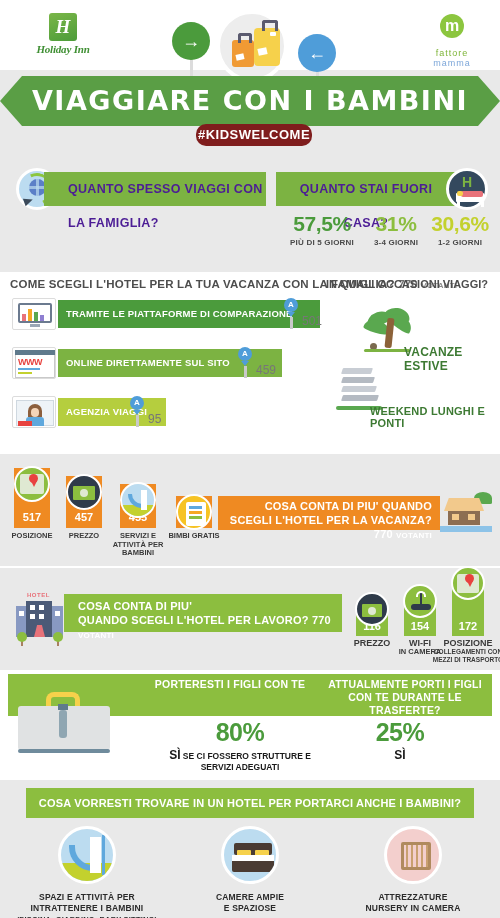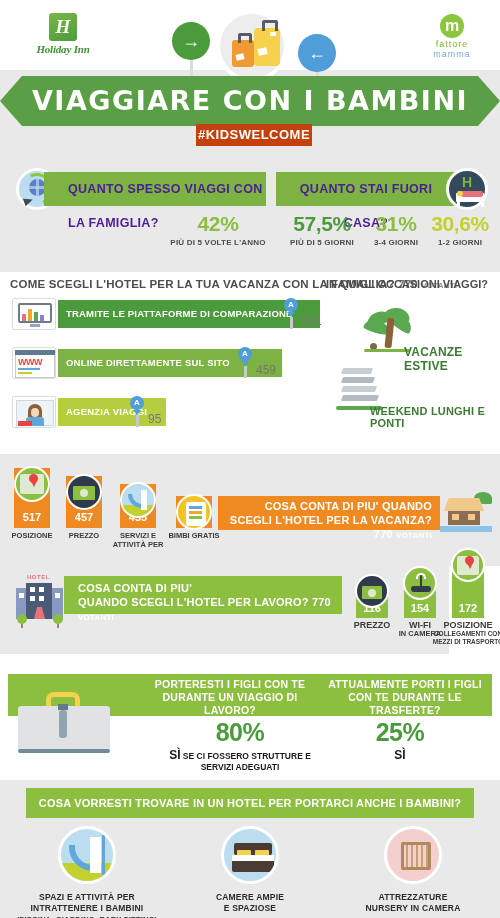--- a/index.html
+++ b/index.html
@@ -32,21 +32,21 @@
   }
   .logo-fm { position:absolute; right:18px; top:14px; width:60px; text-align:center; }
   .logo-fm .circ{
     width:24px;height:24px;border-radius:50%;background:#8cc63f;margin:0 auto;
     position:relative;
   }
   .logo-fm .circ:before{
     content:"m"; position:absolute;left:0;right:0;top:-1px;color:#fff;
     font-size:16px;font-weight:bold;line-height:26px;
   }
-  .logo-fm .l1{font-size:9px;color:#7fb539;letter-spacing:1px;margin-top:1px;}
+  .logo-fm .l1{font-size:9px;color:#7fb539;letter-spacing:1px;margin-top:10px;}
   .logo-fm .l2{font-size:9px;color:#7da7d9;letter-spacing:1px;}
 
   .signpost { position:absolute; }
   .signpost .pole { position:absolute; left:50%; margin-left:-1.5px; top:18px; width:3px; height:42px; background:#dcdcdc; }
   .signpost .disc { position:absolute; left:0; top:0; width:38px; height:38px; border-radius:50%; }
   .signpost .arr { position:absolute; left:0; top:0; width:38px; height:38px; line-height:38px; text-align:center; color:#fff; font-size:18px; }
   .sign-right { left:172px; top:22px; width:38px; height:62px; }
   .sign-right .disc { background:#4b9b3c; }
   .sign-left { left:298px; top:34px; width:38px; height:58px; }
   .sign-left .disc { background:#4f9dd9; }
@@ -77,21 +77,21 @@
     border-top:25px solid transparent; border-bottom:25px solid transparent;
     border-left:22px solid #5a9e45;
   }
   .ribbon .title{
     position:absolute;left:0;right:0;top:9px;text-align:center;color:#fff;
     font-size:27px; font-weight:bold; letter-spacing:1.5px;
     font-family:"DejaVu Sans", sans-serif;
   }
   .tag-kids{
     position:absolute; left:196px; top:124px; width:116px; height:22px;
-    background:#c2410c; text-align:center;
+    background:#7f1d1d; text-align:center;border-radius:10px;
   }
   .tag-kids span{color:#fff;font-size:13px;font-weight:bold;line-height:22px;letter-spacing:.5px;}
 
   
   .stats { position:absolute; left:0; top:160px; width:500px; height:112px; background:#e9e9e9; }
   .stat-bar{ position:absolute; height:34px; background:#7cb342; }
   .stat-bar .q{ color:#4c1d95; font-weight:bold; font-size:12.5px; line-height:34px; letter-spacing:.3px; }
   .sb-left{ left:44px; top:12px; width:222px; }
   .sb-left .q{ padding-left:24px; }
   .sb-right{ left:276px; top:12px; width:180px; text-align:center; }
@@ -166,21 +166,21 @@
   .obanner .vot{ font-size:8px; }
   .hut{ position:absolute; left:440px; top:38px; width:52px; height:42px; }
   .hut .roof{ position:absolute; left:4px; top:6px; width:40px; height:13px; background:#f2c98c; clip-path:polygon(12% 0,88% 0,100% 100%,0 100%); }
   .hut .body{ position:absolute; left:8px; top:19px; width:32px; height:14px; background:#8d6e52; }
   .hut .w1{ position:absolute; left:12px; top:22px; width:7px; height:6px; background:#f2c98c; }
   .hut .w2{ position:absolute; left:28px; top:22px; width:7px; height:6px; background:#f2c98c; }
   .hut .water{ position:absolute; left:0; top:34px; width:52px; height:6px; background:#8dc3e8; }
   .hut .plm{ position:absolute; left:34px; top:0; width:18px; height:12px; background:#5aa84f; border-radius:50% 50% 10% 50%; }
 
   
-  .sec-green{ position:absolute; left:0; top:550px; width:449px; height:104px; background:#e9e9e9; }
+  .sec-green{ position:absolute; left:0; top:568px; width:500px; height:104px; background:#e9e9e9; }
   .gbanner{ position:absolute; left:64px; top:26px; width:278px; height:38px; background:#8cbe3f; }
   .gbanner .t{ color:#fff; font-size:11px; font-weight:bold; padding:5px 0 0 14px; line-height:14px; letter-spacing:.2px; }
   .gbanner .vot{ font-size:8px; }
   .gcol{ position:absolute; bottom:36px; width:32px; background:#8cbe3f; }
   .gcol .num{ position:absolute; left:0;right:0;bottom:4px; text-align:center; color:#fff; font-size:11px; font-weight:bold; }
   .gc-ic{ position:absolute; width:34px; height:34px; border-radius:50%; border:2px solid #fff; }
   .gc-lab{ position:absolute; width:74px; text-align:center; font-size:7.5px; font-weight:bold; color:#3a3a3a; line-height:1.15; }
   .gc-lab .b{ font-size:9px; }
 
   .hotelbldg{ position:absolute; left:14px; top:24px; width:54px; height:54px; }
@@ -303,24 +303,20 @@
 
     <div class="icon-circle ic-bed">
       <div class="h">H</div>
       <div class="frame"></div>
       <div class="blanket"></div>
       <div class="pillow"></div>
       <div class="leg" style="left:8px;"></div>
       <div class="leg" style="left:32px;"></div>
     </div>
 
-    <div class="pct" style="left:148px; top:52px; width:140px;">
-      <div class="v" style="color:#8cbe3f;">42%</div>
-      <div class="l cap">Più di 5 volte l'anno</div>
-    </div>
 
     <div class="pct" style="left:272px; top:52px; width:100px;">
       <div class="v" style="color:#4b9b3c;">57,5%</div>
       <div class="l cap">Più di 5 giorni</div>
     </div>
     <div class="pct" style="left:358px; top:52px; width:76px;">
       <div class="v" style="color:#8cbe3f;">31%</div>
       <div class="l cap">3-4 giorni</div>
     </div>
     <div class="pct" style="left:424px; top:52px; width:72px;">
@@ -550,21 +546,20 @@
       <div class="b cap">Posizione</div>
       <div class="cap" style="font-size:6.5px;">COLLEGAMENTI CON MEZZI DI TRASPORTO</div>
     </div>
   </div>
 
   <div class="sec-kids">
     <div class="kbar"></div>
 
     <div class="kq cap kq1">
       <span>Porteresti i figli con te</span><br>
-      <span>durante un viaggio di lavoro?</span>
     </div>
     <div class="kq cap kq2">
       <span>Attualmente porti i figli</span><br>
       <span>con te durante le trasferte?</span>
     </div>
 
     <div class="briefcase">
       <div class="handle"></div>
       <div class="body"></div>
       <div class="clasp"></div>

